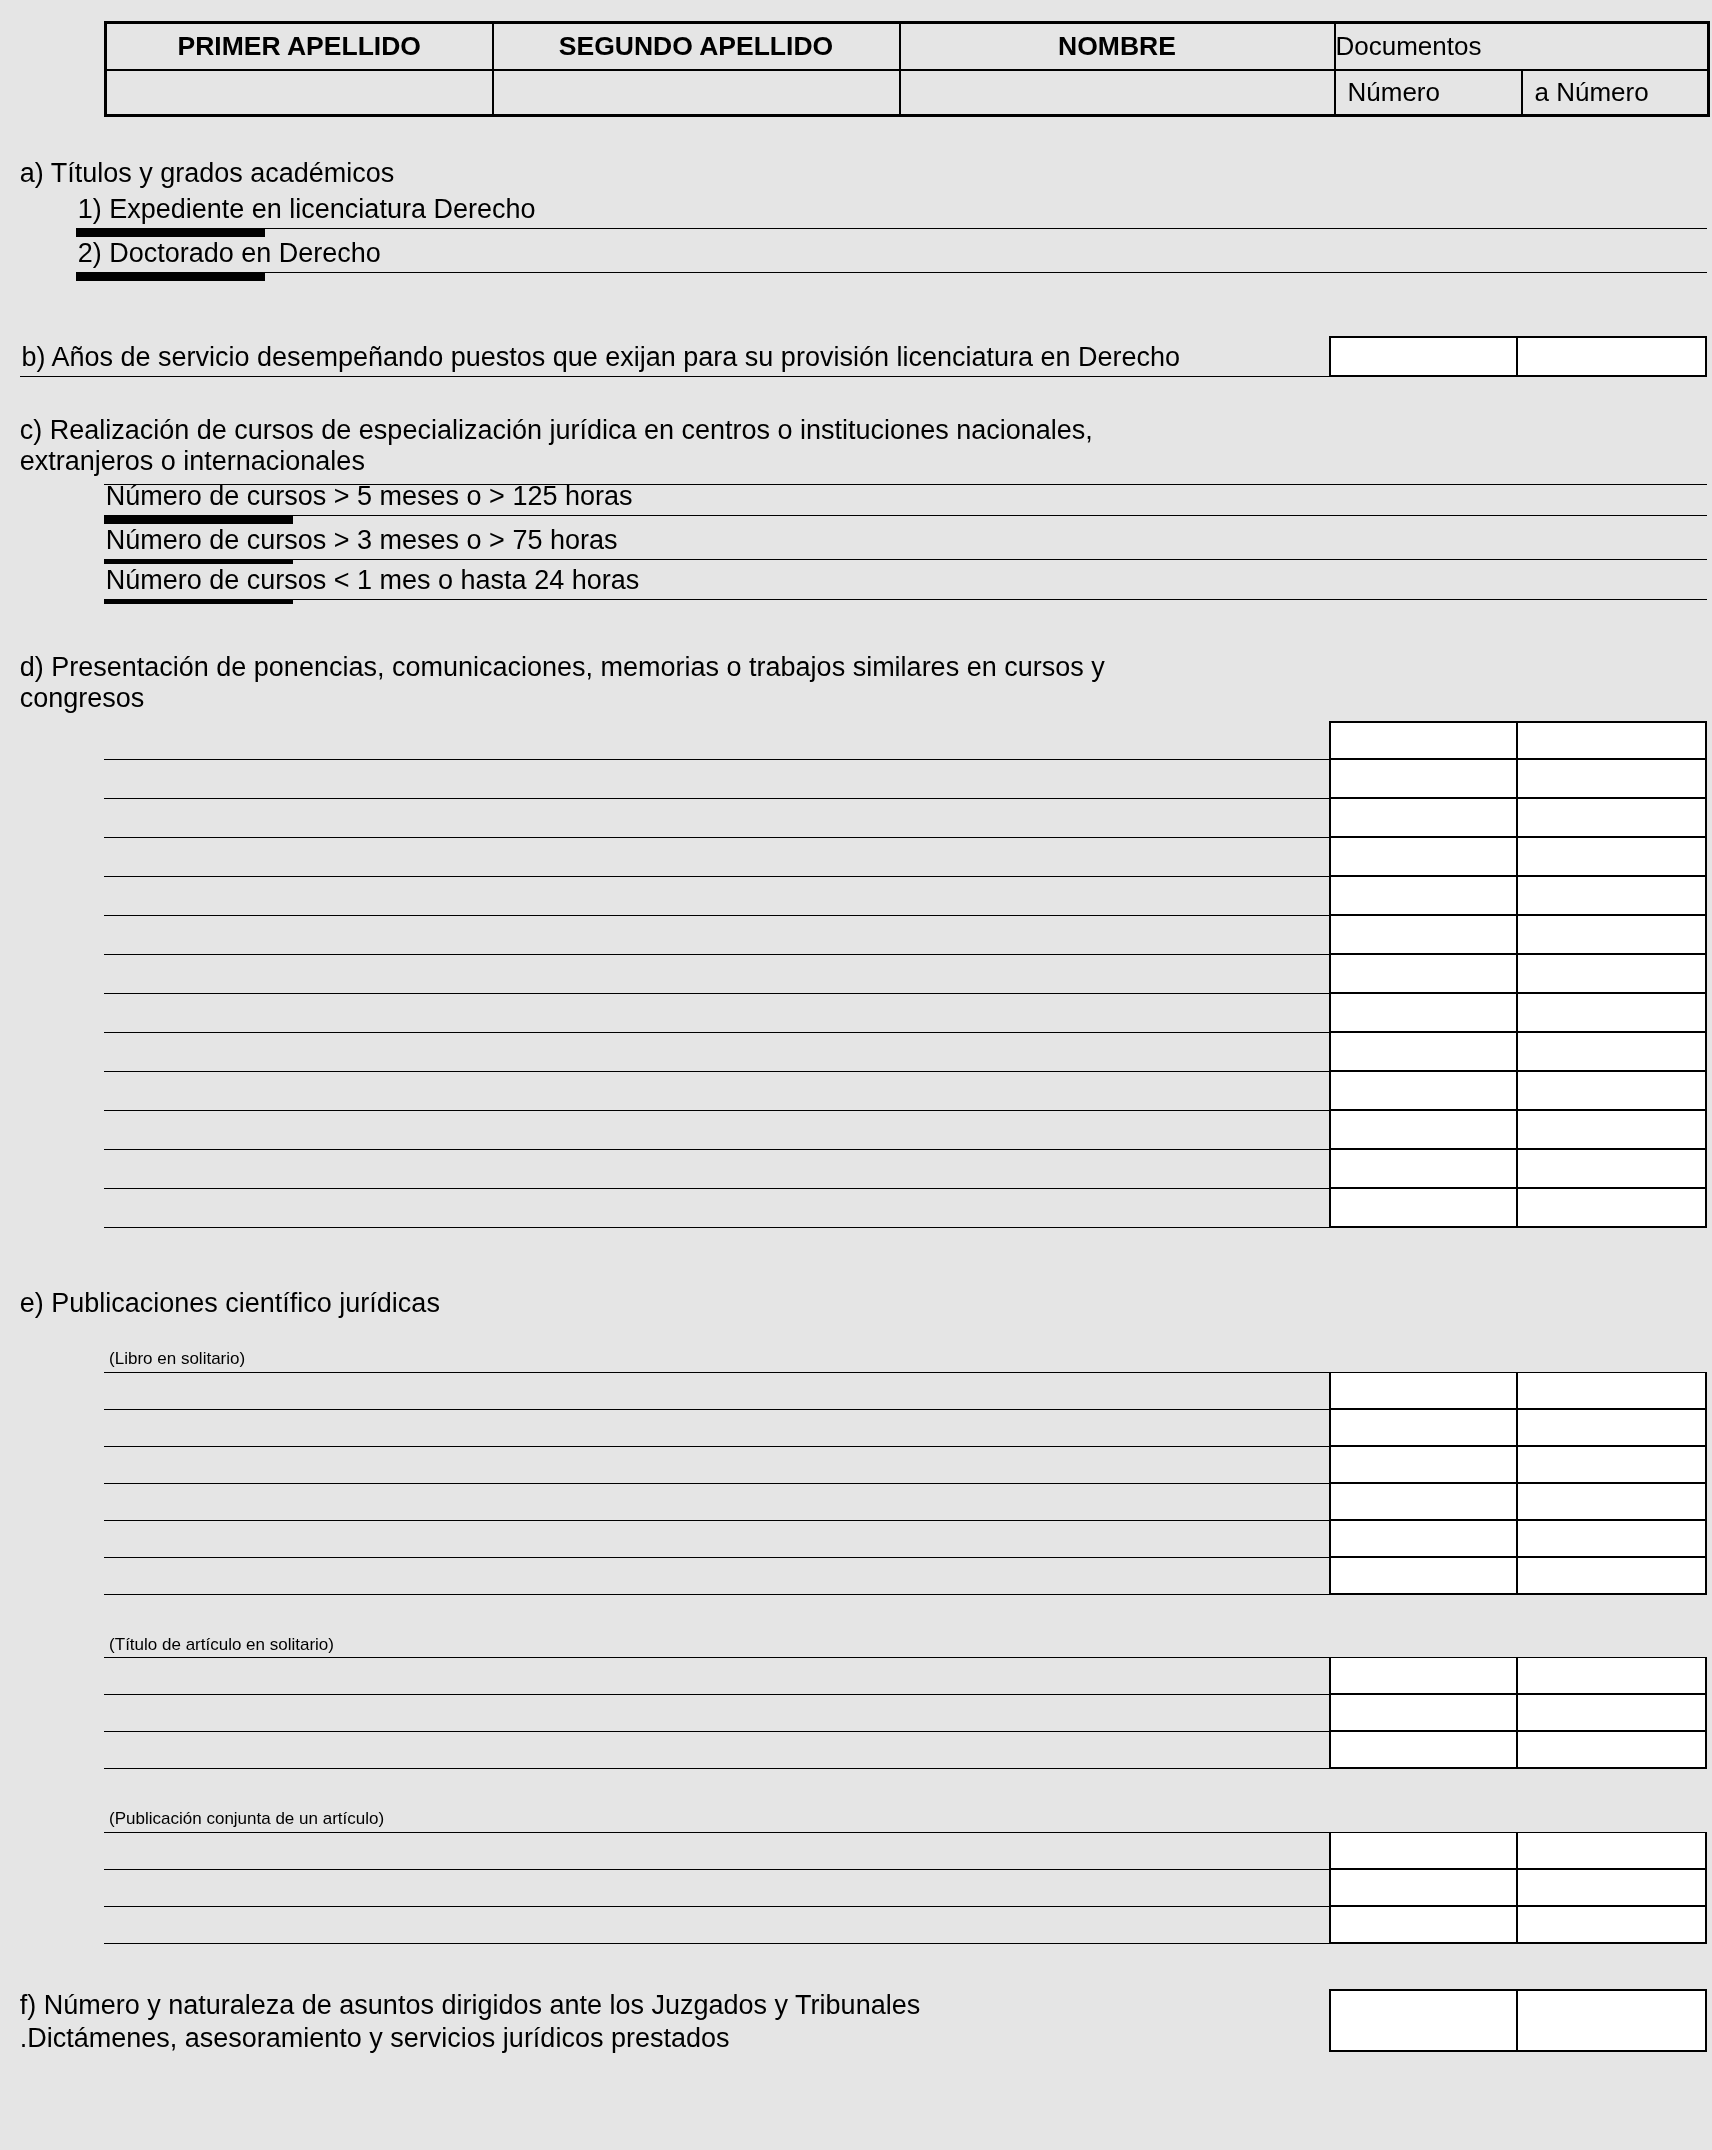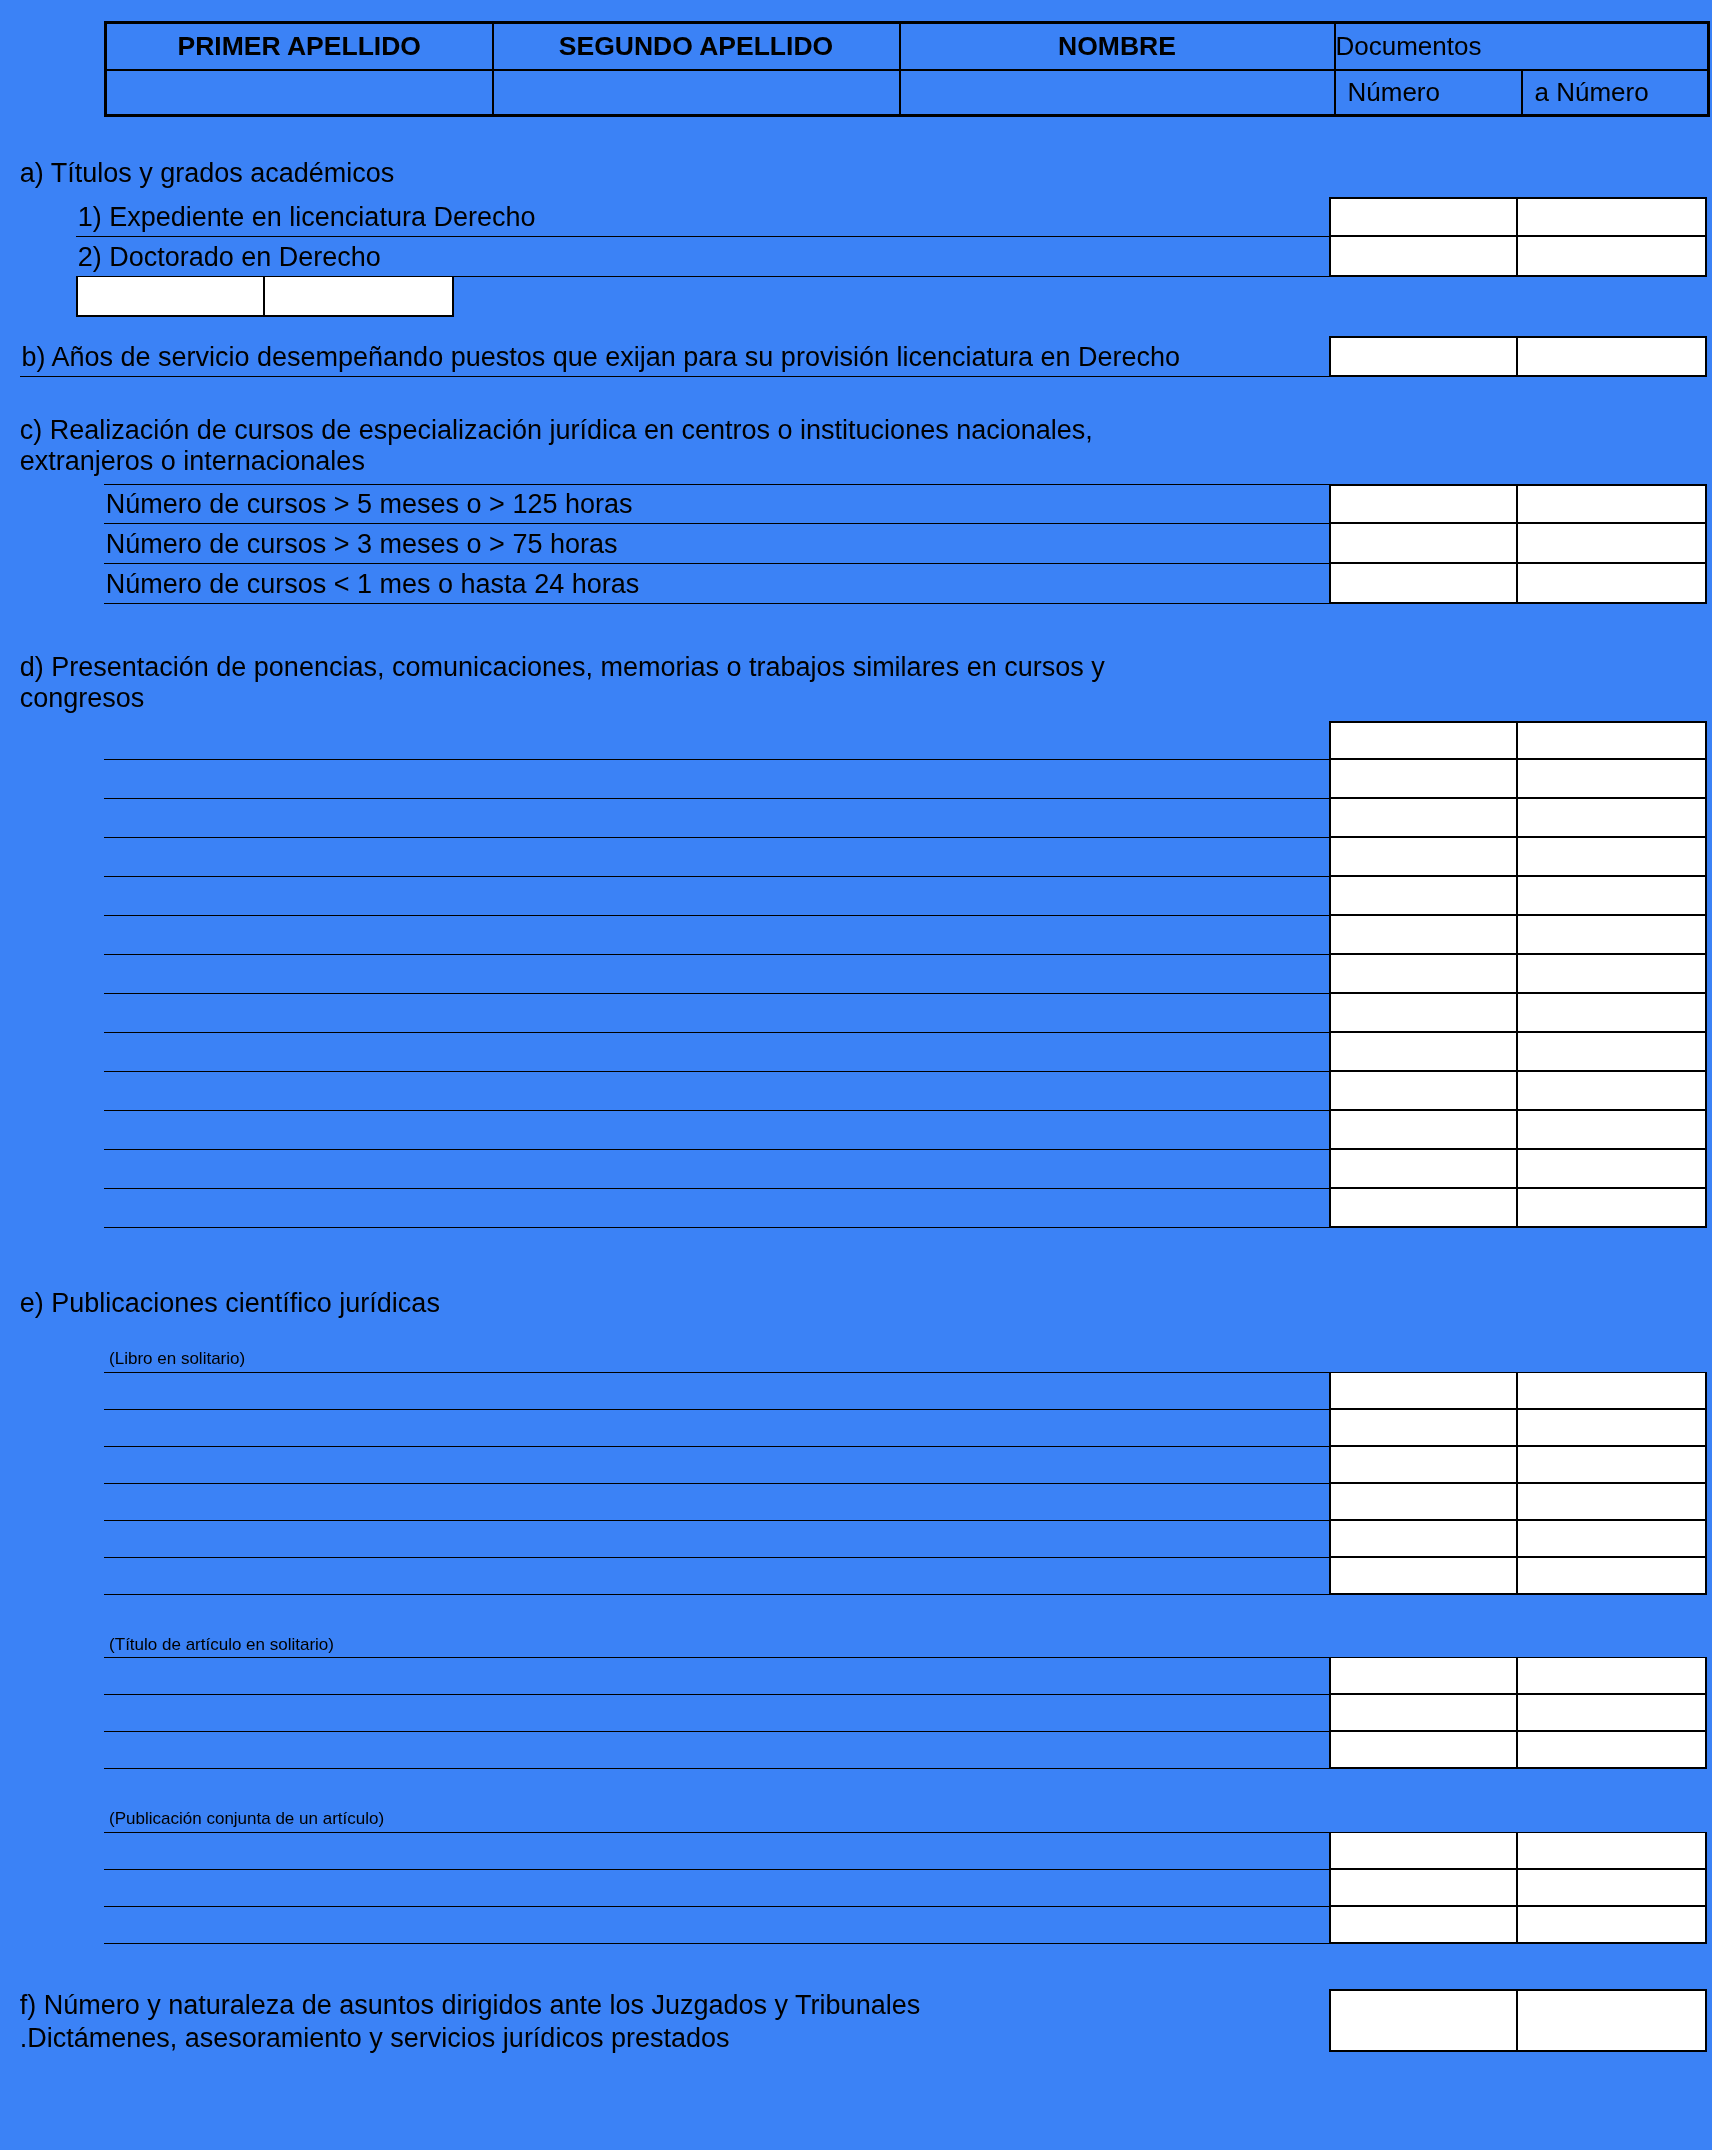--- a/index.html
+++ b/index.html
@@ -1,35 +1,35 @@
 <!DOCTYPE html>
 <html style="font-size:13.7px"><head>
 <meta charset="utf-8">
 <style>
   * { margin:0; padding:0; box-sizing:border-box; }
   html,body { background:#ffffff; }
   body { font-family:"Liberation Sans", sans-serif; color:#000; }
-  .page { width:1712px; height:2150px; background:#3b82f6; padding:20.5px 5.1px 0 0; overflow:hidden; position:relative; }
+  .page { width:1712px; height:2150px; background:#e5e5e5; padding:20.5px 5.1px 0 0; overflow:hidden; position:relative; }
 
   
   table.header-table { border-collapse:collapse; margin-left:104px; width:1603px; table-layout:fixed; border:3.4px solid #000; }
   .header-table th, .header-table td { border:2.6px solid #000; }
   .header-table th { font-size:26.5px; font-weight:bold; text-align:center; height:48px; }
   .header-table td.docs { font-size:26px; font-weight:normal; }
   .header-table td.entry { height:45px; }
   .header-table td.numlab { font-size:26px; font-weight:normal; text-align:left; padding-left:12px; }
 
   .sec-title { margin-left:19.7px; font-size:27px; line-height:31px; white-space:nowrap; }
 
   .ind-a { margin-left:76px; }
   .ind-b { margin-left:19.7px; }
   .ind-c, .ind-d, .ind-e { margin-left:104px; }
 
   .frow { display:flex; align-items:stretch; }
-  .h47 { height:40px; } .h48 { height:41px; } .h46 { height:39px; } .h43 { height:37px; }
+  .h47 { height:40px;flex-direction:column; } .h48 { height:41px; } .h46 { height:39px; } .h43 { height:37px; }
   .flabel { flex:1; border-bottom:1.7px solid #000; display:flex; align-items:flex-end;
             padding:0 5.1px 3.4px 1.7px; font-size:27px; white-space:nowrap; overflow:hidden; }
   .flabel.tline { border-top:1.7px solid #000; }
   .fbox { width:189px; border:2.6px solid #000; background:#fff; }
   .fbox.b2 { border-left:none; }
   .frow + .frow .fbox { border-top:none; }
   .flush .frow .fbox { border-top:none; }
 
   .ecaption { margin-left:104px; border-bottom:1.7px solid #000; font-size:17px; padding:1.7px 0 2.6px 5.1px; }
 

